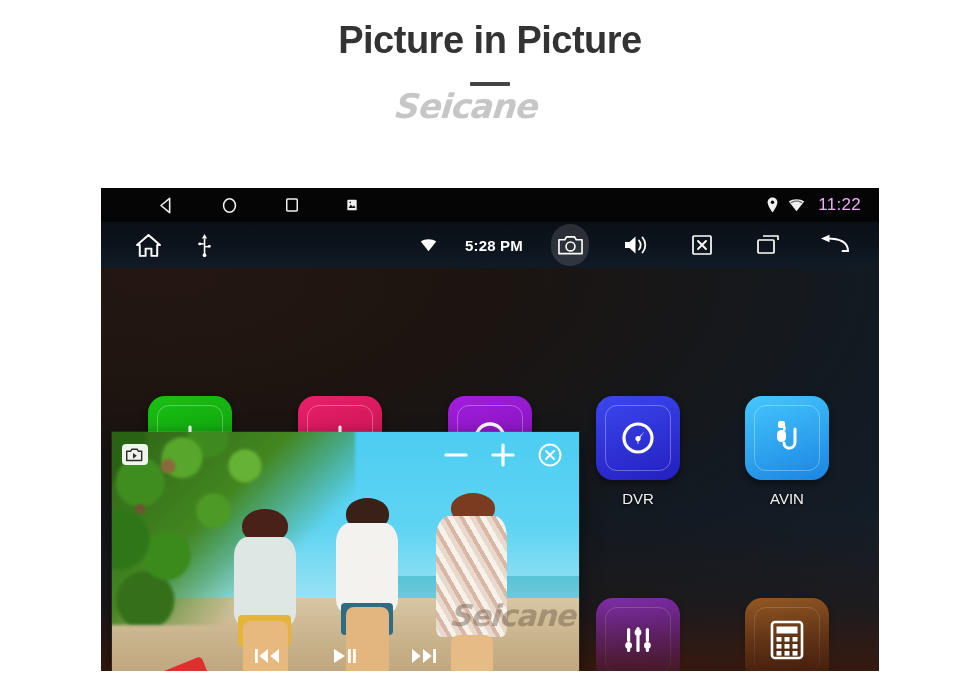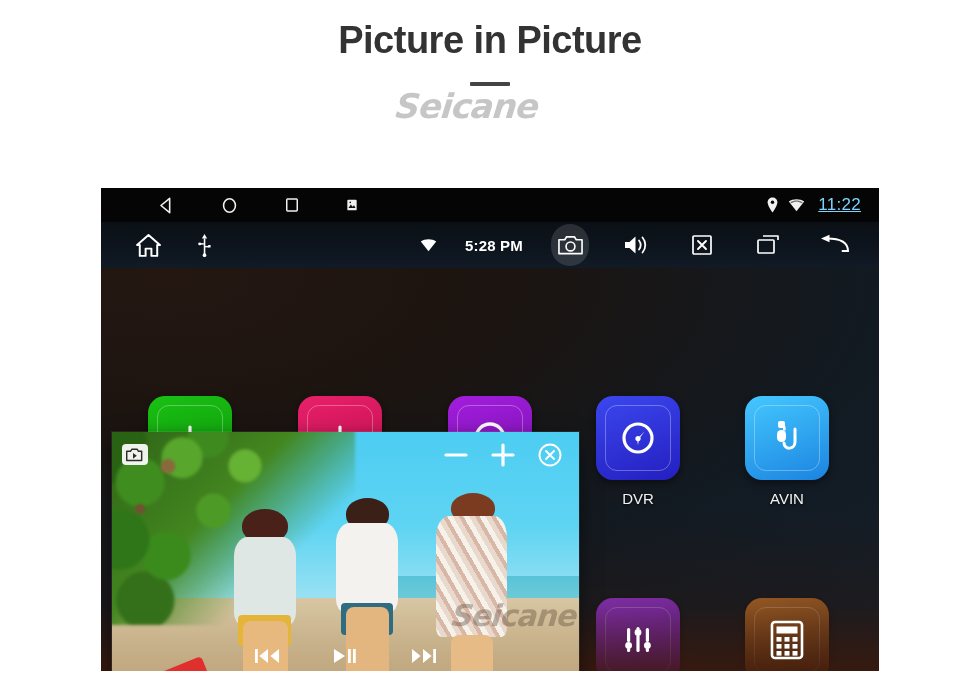--- a/index.html
+++ b/index.html
@@ -64,22 +64,22 @@
   .statusbar {
     position: relative; height: 34px; background: #050505;
     display: flex; align-items: center;
   }
   .sb-nav { display: flex; align-items: center; gap: 44px; margin-left: 56px; }
   .sb-right {
     margin-left: auto; margin-right: 18px;
     display: flex; align-items: center; gap: 9px;
   }
   .sb-clock {
-    color: #7dd3fc; font-size: 17px; font-weight: 500;
-    letter-spacing: 0.3px; margin-left: 4px; text-decoration: underline;
+    color: #f0abfc; font-size: 17px; font-weight: 500;
+    letter-spacing: 0.3px; margin-left: 4px;
   }
 
   
   .appbar {
     position: relative; height: 46px;
     background: linear-gradient(180deg,#0b1016 0%, #0d141d 55%, #111b26 100%);
     display: flex; align-items: center;
   }
   .ab-left { display: flex; align-items: center; gap: 36px; margin-left: 34px; }
   .ab-right {

